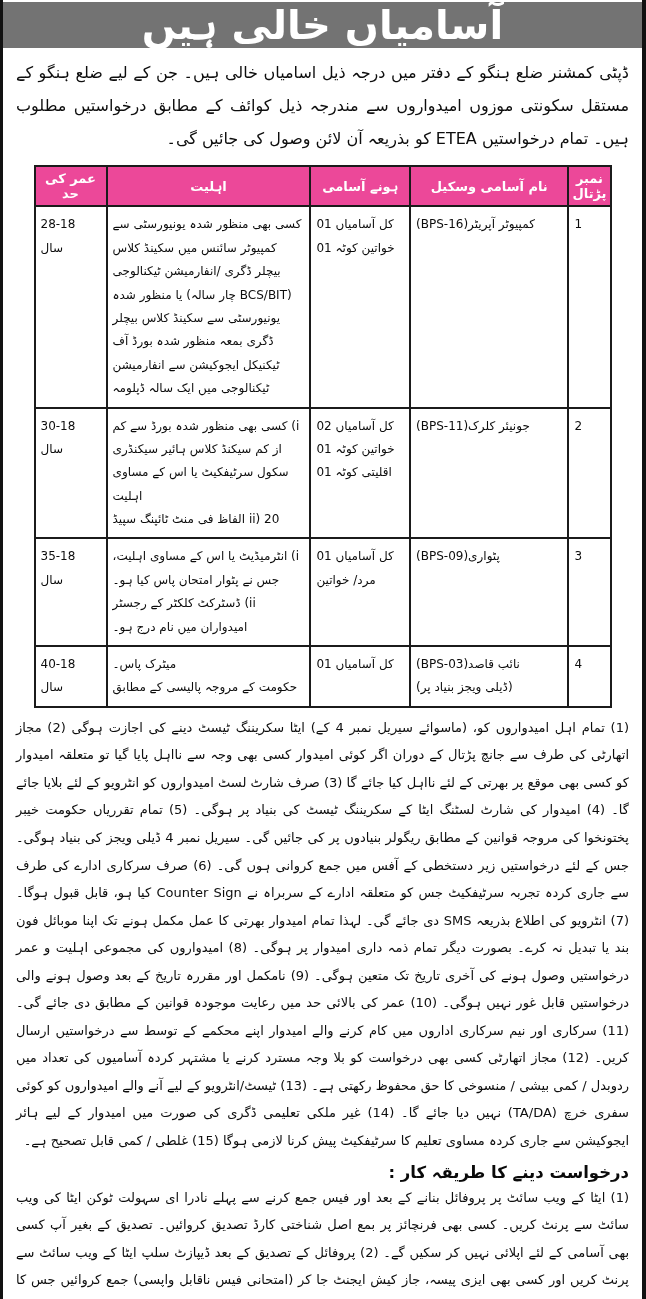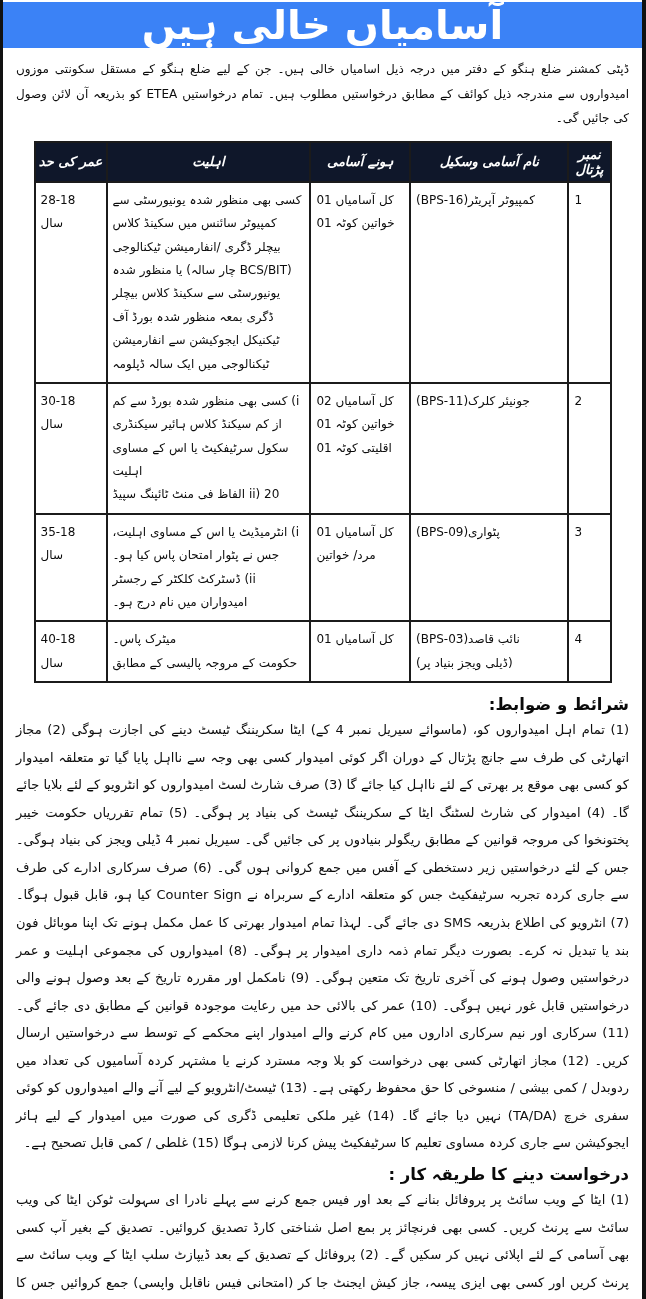--- a/index.html
+++ b/index.html
@@ -5,42 +5,42 @@
   * { margin:0; padding:0; box-sizing:border-box; }
   html,body { background:#ffffff; }
   body { font-family:"DejaVu Sans", sans-serif; }
   .page {
     width:646px; height:1299px; margin:0 auto; background:#ffffff;
     border-left:3px solid #111; border-right:4px solid #111;
     display:flex; flex-direction:column; overflow:hidden; position:relative;
   }
   
   .banner {
-    margin-top:2px; background:#3b82f6; height:66px;
+    margin-top:2px; background:#737373; height:66px;
     display:flex; align-items:center; justify-content:center;
   }
   .banner h1 {
     color:#ffffff; font-size:40px; font-weight:bold; direction:rtl; letter-spacing:1px;
   }
   
   .intro {
     direction:rtl; text-align:justify; padding:9px 13px 4px 13px;
-    font-size:12px; line-height:2.05; color:#0d0d0d;
+    font-size:16px; line-height:2.05; color:#0d0d0d;
   }
   
   table.vacancies {
     direction:rtl; width:578px; margin:6px auto 4px auto;
     border-collapse:collapse; table-layout:fixed;
   }
   table.vacancies th, table.vacancies td {
     border:2px solid #1b1b1b; vertical-align:top;
   }
   table.vacancies th {
-    background:#0f172a; color:#ffffff; font-size:13px; font-weight:bold;
-    padding:4px 2px; vertical-align:middle;font-style:italic;
+    background:#ec4899; color:#ffffff; font-size:13px; font-weight:bold;
+    padding:4px 2px; vertical-align:middle;
   }
   table.vacancies td {
     font-size:12px; line-height:1.95; color:#0d0d0d;
     padding:6px 5px; text-align:left; white-space:pre-line;
   }
   col.c-serial { width:7.3%; }
   col.c-post   { width:27.5%; }
   col.c-count  { width:17.3%; }
   col.c-elig   { width:35.4%; }
   col.c-age    { width:12.5%; }
@@ -118,21 +118,20 @@
 (ڈیلی ویجز بنیاد پر)</td>
         <td>کل آسامیاں 01</td>
         <td>میٹرک پاس۔
 حکومت کے مروجہ پالیسی کے مطابق</td>
         <td class="age">40-18 سال</td>
       </tr>
     </tbody>
   </table>
 
   <div class="section">
-    <h2>شرائط و ضوابط:</h2>
     <p>(1) تمام اہل امیدواروں کو، (ماسوائے سیریل نمبر 4 کے) ایٹا سکریننگ ٹیسٹ دینے کی اجازت ہوگی (2) مجاز اتھارٹی کی طرف سے جانچ پڑتال کے دوران اگر کوئی امیدوار کسی بھی وجہ سے نااہل پایا گیا تو متعلقہ امیدوار کو کسی بھی موقع پر بھرتی کے لئے نااہل کیا جائے گا (3) صرف شارٹ لسٹ امیدواروں کو انٹرویو کے لئے بلایا جائے گا۔ (4) امیدوار کی شارٹ لسٹنگ ایٹا کے سکریننگ ٹیسٹ کی بنیاد پر ہوگی۔ (5) تمام تقرریاں حکومت خیبر پختونخوا کی مروجہ قوانین کے مطابق ریگولر بنیادوں پر کی جائیں گی۔ سیریل نمبر 4 ڈیلی ویجز کی بنیاد ہوگی۔ جس کے لئے درخواستیں زیر دستخطی کے آفس میں جمع کروانی ہوں گی۔ (6) صرف سرکاری ادارے کی طرف سے جاری کردہ تجربہ سرٹیفکیٹ جس کو متعلقہ ادارے کے سربراہ نے Counter Sign کیا ہو، قابل قبول ہوگا۔ (7) انٹرویو کی اطلاع بذریعہ SMS دی جائے گی۔ لہذا تمام امیدوار بھرتی کا عمل مکمل ہونے تک اپنا موبائل فون بند یا تبدیل نہ کرے۔ بصورت دیگر تمام ذمہ داری امیدوار پر ہوگی۔ (8) امیدواروں کی مجموعی اہلیت و عمر درخواستیں وصول ہونے کی آخری تاریخ تک متعین ہوگی۔ (9) نامکمل اور مقررہ تاریخ کے بعد وصول ہونے والی درخواستیں قابل غور نہیں ہوگی۔ (10) عمر کی بالائی حد میں رعایت موجودہ قوانین کے مطابق دی جائے گی۔ (11) سرکاری اور نیم سرکاری اداروں میں کام کرنے والے امیدوار اپنے محکمے کے توسط سے درخواستیں ارسال کریں۔ (12) مجاز اتھارٹی کسی بھی درخواست کو بلا وجہ مسترد کرنے یا مشتہر کردہ آسامیوں کی تعداد میں ردوبدل / کمی بیشی / منسوخی کا حق محفوظ رکھتی ہے۔ (13) ٹیسٹ/انٹرویو کے لیے آنے والے امیدواروں کو کوئی سفری خرچ (TA/DA) نہیں دیا جائے گا۔ (14) غیر ملکی تعلیمی ڈگری کی صورت میں امیدوار کے لیے ہائر ایجوکیشن سے جاری کردہ مساوی تعلیم کا سرٹیفکیٹ پیش کرنا لازمی ہوگا (15) غلطی / کمی قابل تصحیح ہے۔</p>
   </div>
 
   <div class="section">
     <h2>درخواست دینے کا طریقہ کار :</h2>
     <p>(1) ایٹا کے ویب سائٹ پر پروفائل بنانے کے بعد اور فیس جمع کرنے سے پہلے نادرا ای سہولت ٹوکن ایٹا کی ویب سائٹ سے پرنٹ کریں۔ کسی بھی فرنچائز پر بمع اصل شناختی کارڈ تصدیق کروائیں۔ تصدیق کے بغیر آپ کسی بھی آسامی کے لئے اپلائی نہیں کر سکیں گے۔ (2) پروفائل کے تصدیق کے بعد ڈیپازٹ سلپ ایٹا کے ویب سائٹ سے پرنٹ کریں اور کسی بھی ایزی پیسہ، جاز کیش ایجنٹ جا کر (امتحانی فیس ناقابل واپسی) جمع کروائیں جس کا تصدیقی ایس ایم ایس آپ کو موصول ہوگا۔ (3) اصل ڈیپازٹ سلپ اپنے پاس محفوظ رکھیں، کیونکہ ڈیپازٹ سلپ اور رول نمبر کے بغیر امتحان میں بیٹھنے کی اجازت نہیں دی جائے گی (4) تعلیمی دستاویز/اسناد ایٹا آفس بھیجنے کی زحمت نہ کریں (5) آسامیوں کے لئے آن لائن درخواست ایٹا کی ویب سائٹ پر مورخہ 19-11-2025 سے دستیاب ہوگی۔ (6) آن لائن فارم جمع کرانے کی آخری تاریخ مورخہ 04-12-2025 ہوگی۔ (7) امیدوار کو رول نمبر سلپ ڈاؤن لوڈ کرنے کی اطلاع SMS پر دی جائے گی۔ (8) ایٹا سکریننگ ٹیسٹ کے بارے میں تمام معلومات رول نمبر سلپ پر درج ہوں گی۔ (9) سکریننگ ٹیسٹ کے لئے علیحدہ سے کوئی کال لیٹر نہیں بھیجا جائے گا۔</p>
   </div>
 
   <div class="bottom-strip"></div>
 

